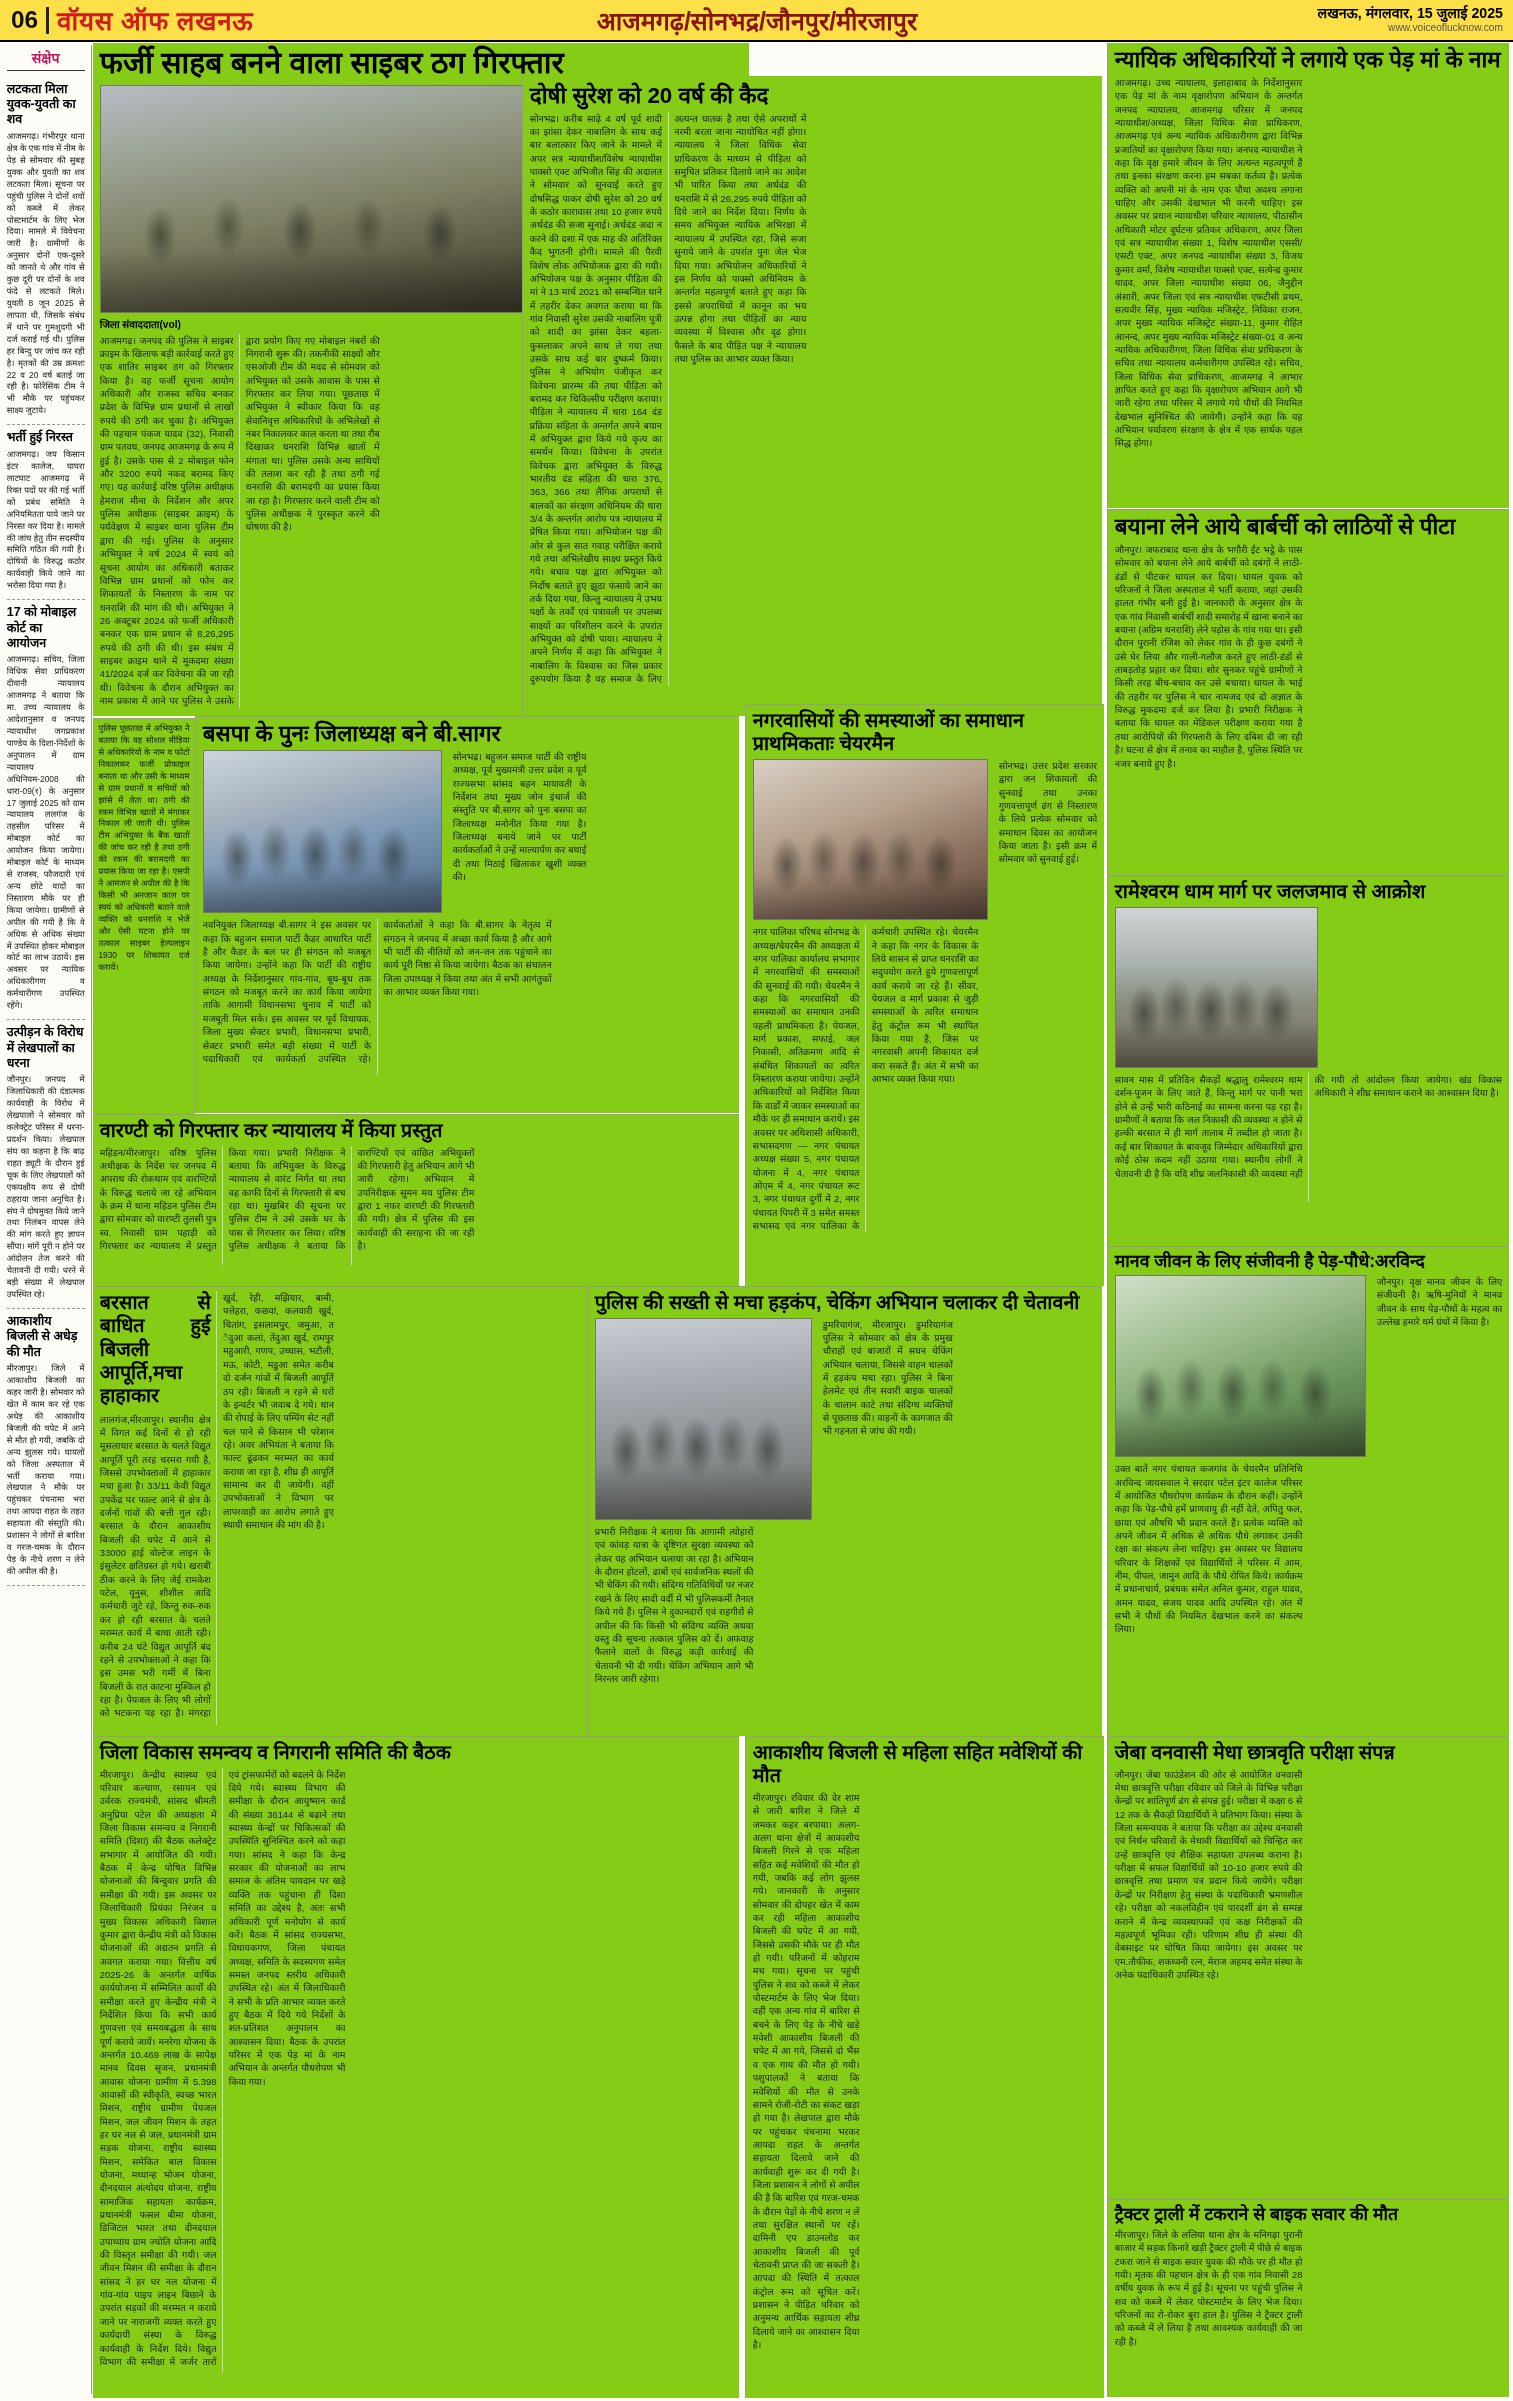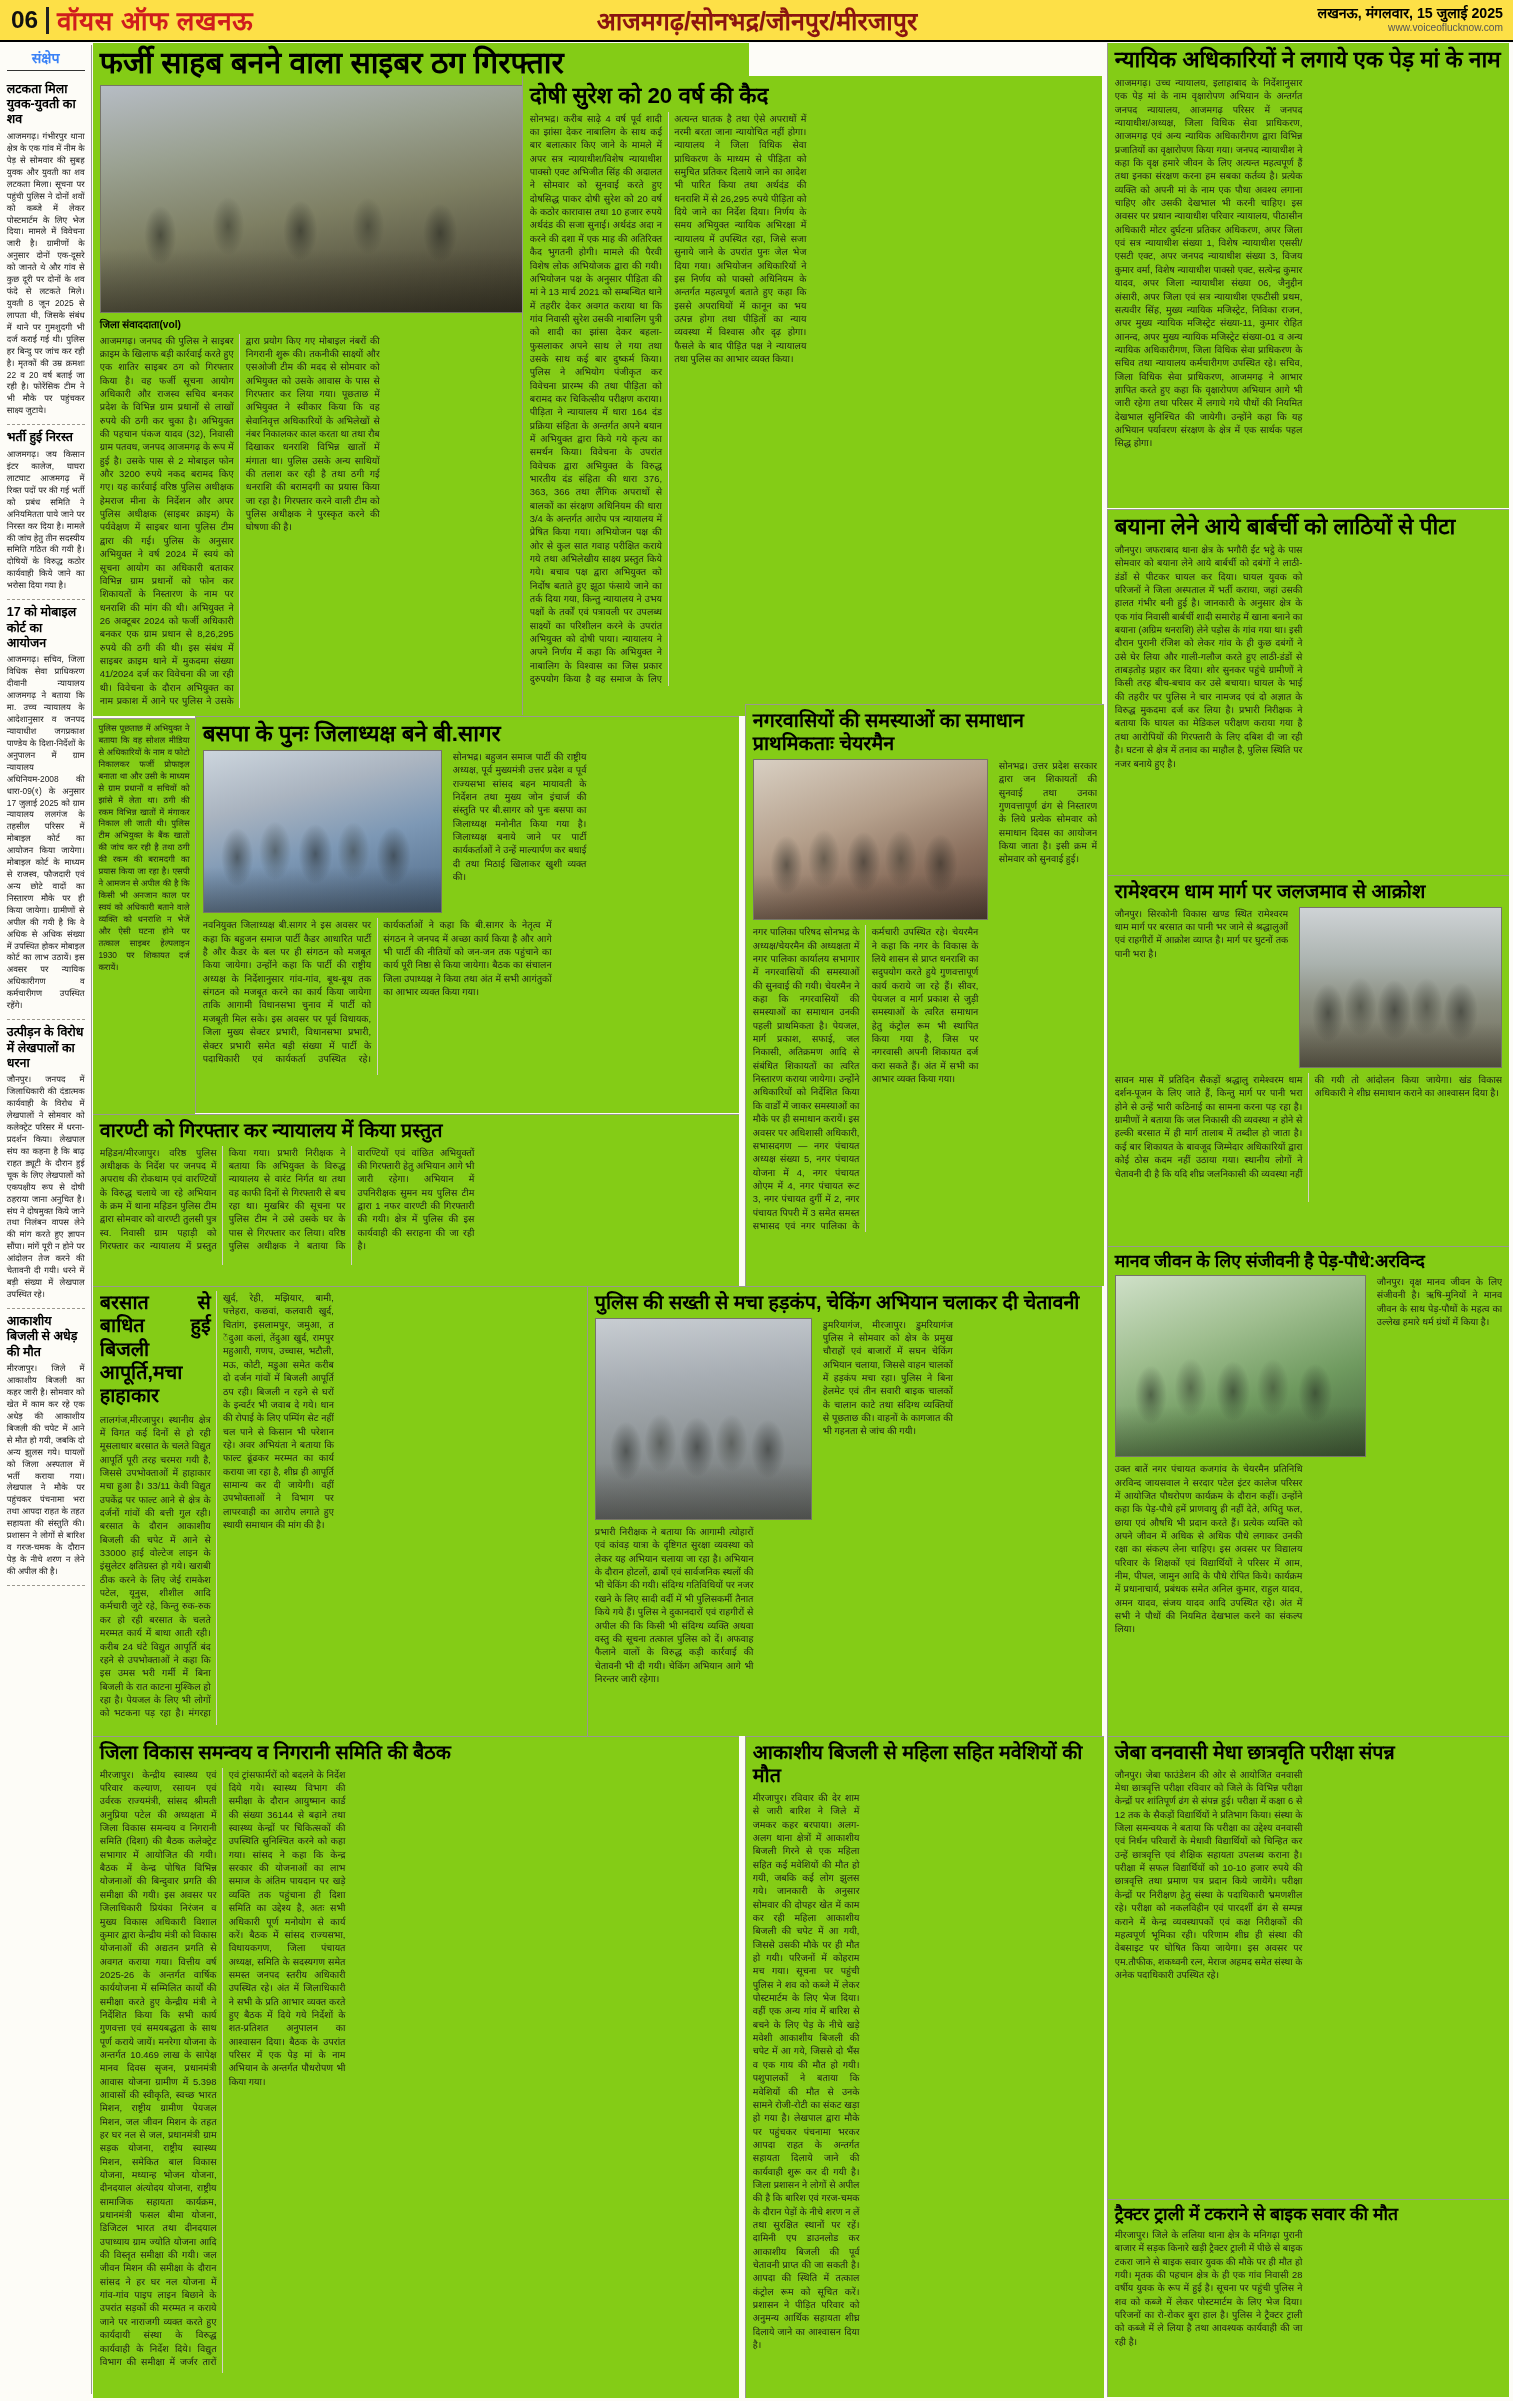--- a/index.html
+++ b/index.html
@@ -27,21 +27,21 @@
   .mh-right { margin-left:auto; text-align:right; line-height:1.2; }
   .mh-date { font-size:14.2px; font-weight:bold; color:#000; }
   .mh-site { font-size:10.2px; color:#555; }
 
   
   .sidebar {
     position:absolute; left:5.4px; top:45px; width:87px; height:2349px;
     border-right:0.7px solid #9a9890; padding:1.4px 6.8px 2.7px 1.4px; overflow:hidden;
   }
   .sidebar-title {
-    text-align:center; font-weight:bold; font-size:14.2px; color:#3b82f6;
+    text-align:center; font-weight:bold; font-size:14.2px; color:#be185d;
     border-bottom:1.4px solid #333; padding:1.4px 0 3.4px; margin-bottom:5.4px;
   }
   .brief { border-bottom:0.7px dashed #9b998f; padding:5.4px 0 6.8px; }
   .brief h3 { font-size:12.5px; line-height:1.22; color:#000; margin-bottom:3.4px; }
   .brief p  { font-size:8.4px; line-height:1.42; text-align:justify; color:#1b1b1b; }
 
   
   .art { position:absolute; overflow:hidden; padding:4.1px 6.8px 5.4px; background:#84cc16; }
   .bl { border-left:0.7px solid #9a9890; }
   .bt { border-top:0.7px solid #9a9890; }
@@ -190,21 +190,20 @@
   </article>
 
   <article class="art bayana bl bt">
     <h2 class="hl-l">बयाना लेने आये बार्बर्ची को लाठियों से पीटा</h2>
     <p class="body cols2 bayana-body">जौनपुर। जफराबाद थाना क्षेत्र के भगौरी ईंट भट्ठे के पास सोमवार को बयाना लेने आये बार्बर्ची को दबंगों ने लाठी-डंडों से पीटकर घायल कर दिया। घायल युवक को परिजनों ने जिला अस्पताल में भर्ती कराया, जहां उसकी हालत गंभीर बनी हुई है। जानकारी के अनुसार क्षेत्र के एक गांव निवासी बार्बर्ची शादी समारोह में खाना बनाने का बयाना (अग्रिम धनराशि) लेने पड़ोस के गांव गया था। इसी दौरान पुरानी रंजिश को लेकर गांव के ही कुछ दबंगों ने उसे घेर लिया और गाली-गलौज करते हुए लाठी-डंडों से ताबड़तोड़ प्रहार कर दिया। शोर सुनकर पहुंचे ग्रामीणों ने किसी तरह बीच-बचाव कर उसे बचाया। घायल के भाई की तहरीर पर पुलिस ने चार नामजद एवं दो अज्ञात के विरुद्ध मुकदमा दर्ज कर लिया है। प्रभारी निरीक्षक ने बताया कि घायल का मेडिकल परीक्षण कराया गया है तथा आरोपियों की गिरफ्तारी के लिए दबिश दी जा रही है। घटना से क्षेत्र में तनाव का माहौल है, पुलिस स्थिति पर नजर बनाये हुए है।</p>
   </article>
 
   <article class="art ram bl bt">
     <h2 class="hl-m">रामेश्वरम धाम मार्ग पर जलजमाव से आक्रोश</h2>
     <div class="row">
-      <p class="body grow ram-b1">जौनपुर। सिरकोनी विकास खण्ड स्थित रामेश्वरम धाम मार्ग पर बरसात का पानी भर जाने से श्रद्धालुओं एवं राहगीरों में आक्रोश व्याप्त है। मार्ग पर घुटनों तक पानी भरा है।</p>
       <div class="photo ram-photo"></div>
     </div>
     <p class="body cols2 ram-b2">सावन मास में प्रतिदिन सैकड़ों श्रद्धालु रामेश्वरम धाम दर्शन-पूजन के लिए जाते हैं, किन्तु मार्ग पर पानी भरा होने से उन्हें भारी कठिनाई का सामना करना पड़ रहा है। ग्रामीणों ने बताया कि जल निकासी की व्यवस्था न होने से हल्की बरसात में ही मार्ग तालाब में तब्दील हो जाता है। कई बार शिकायत के बावजूद जिम्मेदार अधिकारियों द्वारा कोई ठोस कदम नहीं उठाया गया। स्थानीय लोगों ने चेतावनी दी है कि यदि शीघ्र जलनिकासी की व्यवस्था नहीं की गयी तो आंदोलन किया जायेगा। खंड विकास अधिकारी ने शीघ्र समाधान कराने का आश्वासन दिया है।</p>
   </article>
 
   <article class="art manav bl bt">
     <h2 class="hl-s">मानव जीवन के लिए संजीवनी है पेड़-पौधे:अरविन्द</h2>
     <div class="row">
       <div class="photo manav-photo"></div>
       <p class="body grow manav-b1">जौनपुर। वृक्ष मानव जीवन के लिए संजीवनी है। ऋषि-मुनियों ने मानव जीवन के साथ पेड़-पौधों के महत्व का उल्लेख हमारे धर्म ग्रंथों में किया है।</p>

